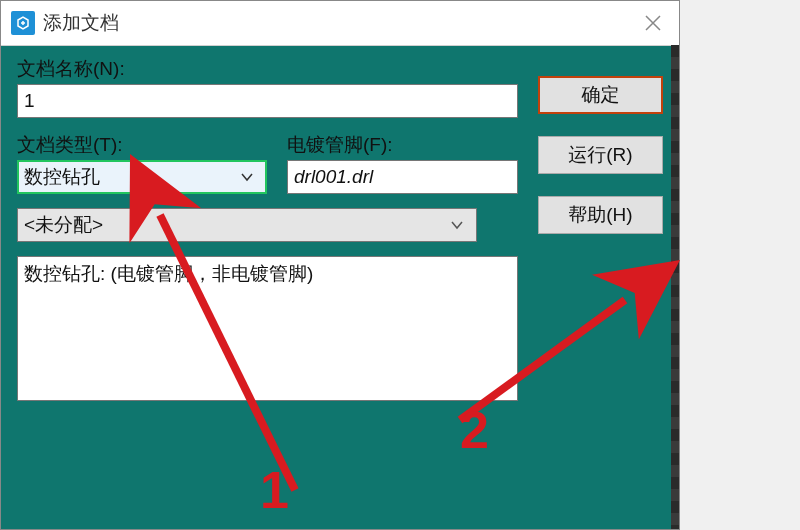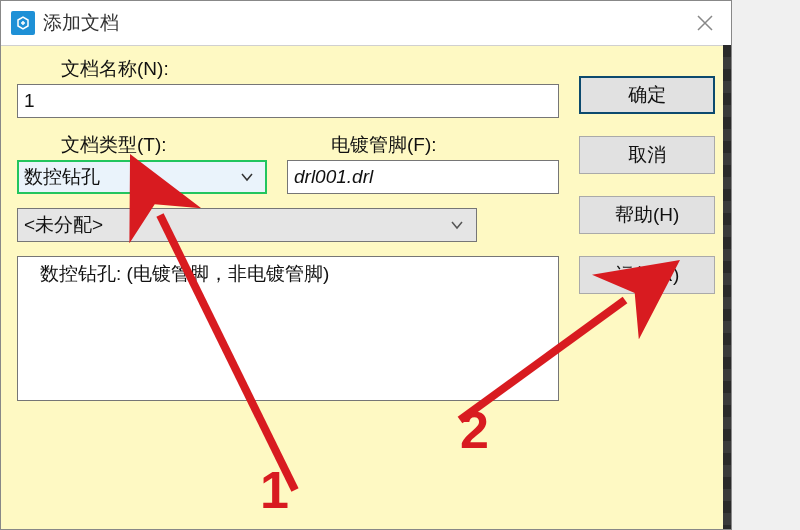--- a/index.html
+++ b/index.html
@@ -9,22 +9,22 @@
     font-size: 19px;
     background: #f0f0f0;
     width: 800px;
     height: 530px;
     overflow: hidden;
     position: relative;
   }
   .window {
     position: absolute;
     left: 0; top: 0;
-    width: 732px; height: 530px;
-    background: #fef9c3;
+    width: 680px; height: 530px;
+    background: #0f766e;
     border: 1px solid #888;
   }
   .titlebar {
     height: 44px;
     display: flex;
     align-items: center;
     padding: 0 6px 0 10px;
     background: #fff;
     color: #333;
     position: relative;
@@ -51,21 +51,20 @@
   }
   .edge-right {
     position: absolute;
     top: 44px; right: 0; width: 8px; bottom: 0;
     background: repeating-linear-gradient(#2a2a2a, #2a2a2a 12px, #3a3a3a 12px, #3a3a3a 24px);
     z-index: 10;
   }
   .label {
     color: #111;
     margin-bottom: 2px;
-    margin-left: 44px;
   }
   .row { display: flex; gap: 20px; }
   .col { display: flex; flex-direction: column; justify-content: flex-end; }
   .left-area { width: 600px; }
   .right-area { width: 150px; display: flex; flex-direction: column; gap: 22px; padding-top: 20px; }
   input[type=text], .select, .ta {
     background: #fff;
     border: 1.5px solid #767676;
     font-size: 19px;
     font-family: inherit;
@@ -84,34 +83,34 @@
     padding: 2px 3px 2px 5px;
   }
   .select.grey { background: #e5e5e5; }
   .select .chev {
     width: 30px; height: 100%;
     display: flex; align-items: center; justify-content: center;
     color: #333;
   }
   .ta {
     height: 145px;
-    padding: 4px 22px;
+    padding: 4px 6px;
     line-height: 1.4;
     overflow: hidden;
   }
   .btn {
     height: 38px;
     background: #e1e1e1;
     border: 1.5px solid #aaa;
     display: flex; align-items: center; justify-content: center;
     color: #111;
     user-select: none;
   }
   .btn.default {
-    border: 2px solid #0c4a6e;
+    border: 2px solid #c2410c;
   }
   .spacer14 { height: 14px; }
 
   
   .anno-svg {
     position: absolute; left: 0; top: 0;
     width: 800px; height: 530px;
     pointer-events: none;
     z-index: 20;
   }
@@ -189,27 +188,24 @@
           <div>数控钻孔: (电镀管脚，非电镀管脚)</div>
         </div>
 
       </div>
 
       <div class="right-area">
         <div class="btn default">
           <span>确定</span>
         </div>
         <div class="btn">
-          <span>取消</span>
+          <span>运行(R)</span>
         </div>
         <div class="btn">
           <span>帮助(H)</span>
-        </div>
-        <div class="btn">
-          <span>运行(R)</span>
         </div>
         <div style="height:20px;"></div>
       </div>
     </div>
   </div>
 
   <div class="edge-right"></div>
 
 </div>
 

